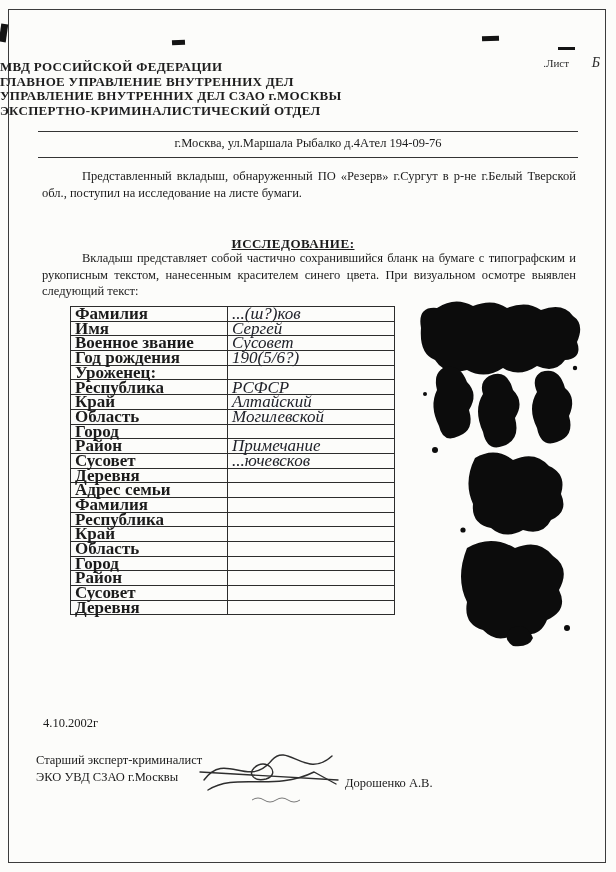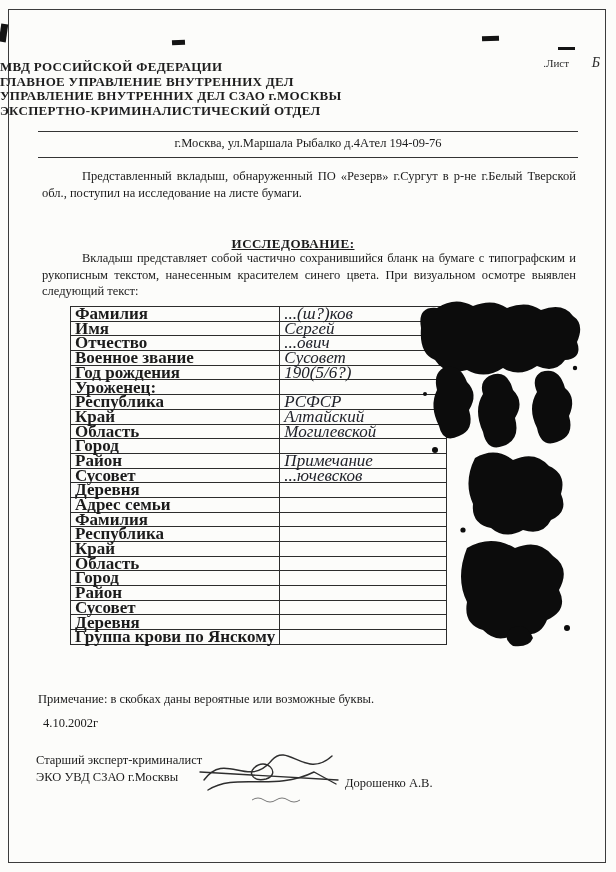--- a/index.html
+++ b/index.html
@@ -84,24 +84,20 @@
     <tbody>
         <tr>
           <td class="lbl">Фамилия</td>
           <td class="val">...(ш?)ков</td>
         </tr>
         <tr>
           <td class="lbl">Имя</td>
           <td class="val">Сергей</td>
         </tr>
         <tr>
-          <td class="lbl">Отчество</td>
-          <td class="val">...ович</td>
-        </tr>
-        <tr>
           <td class="lbl">Военное звание</td>
           <td class="val">Сусовет</td>
         </tr>
         <tr>
           <td class="lbl">Год рождения</td>
           <td class="val">190(5/6?)</td>
         </tr>
         <tr>
           <td class="lbl">Уроженец:</td>
           <td class="val"></td>
@@ -161,24 +157,20 @@
         <tr>
           <td class="lbl">Район</td>
           <td class="val"></td>
         </tr>
         <tr>
           <td class="lbl">Сусовет</td>
           <td class="val"></td>
         </tr>
         <tr>
           <td class="lbl">Деревня</td>
-          <td class="val"></td>
-        </tr>
-        <tr>
-          <td class="lbl">Группа крови по Янскому</td>
           <td class="val"></td>
         </tr>
       </tbody>
   </table>
 
   <svg class="blob" width="172" height="350" viewBox="0 0 172 350">
     <g fill="#0c0c0c">
       <path d="M6,30 Q2,8 22,10 Q40,-2 58,8 Q78,0 92,10 Q112,2 126,12 Q148,4 158,18 Q170,26 162,44 Q168,60 150,62 Q140,76 122,68 Q104,80 88,70 Q70,82 52,72 Q30,78 20,62 Q4,56 6,30 Z"></path>
       <path d="M28,70 Q44,64 52,84 Q64,96 54,112 Q60,132 44,138 Q28,146 24,128 Q14,108 22,92 Q18,76 28,70 Z"></path>
       <path d="M74,78 Q92,70 98,92 Q110,104 100,120 Q106,142 88,148 Q72,154 68,134 Q58,112 68,96 Q64,84 74,78 Z"></path>
@@ -187,21 +179,20 @@
       <path d="M52,250 Q76,236 100,250 Q124,240 138,258 Q156,270 144,292 Q154,312 132,322 Q124,342 102,334 Q84,348 68,332 Q48,326 52,304 Q40,280 52,250 Z"></path>
       <path d="M96,330 Q112,324 118,340 Q114,350 98,348 Q86,340 96,330 Z"></path>
       <circle cx="20" cy="152" r="3"></circle>
       <circle cx="160" cy="70" r="2.2"></circle>
       <circle cx="48" cy="232" r="2.6"></circle>
       <circle cx="152" cy="330" r="3"></circle>
       <circle cx="10" cy="96" r="2"></circle>
     </g>
   </svg>
 
-  <div class="note">Примечание: в скобках даны вероятные или возможные буквы.</div>
   <div class="date">4.10.2002г</div>
 
   <div class="sig-title">
     <div>Старший эксперт-криминалист</div>
     <div>ЭКО УВД СЗАО г.Москвы</div>
   </div>
 
   <svg class="signature" width="150" height="74" viewBox="0 0 150 74">
     <g fill="none" stroke="#2e2e2e" stroke-width="1.4" stroke-linecap="round">
       <path d="M8,42 C30,12 52,52 76,22 C92,4 110,42 136,18"></path>

